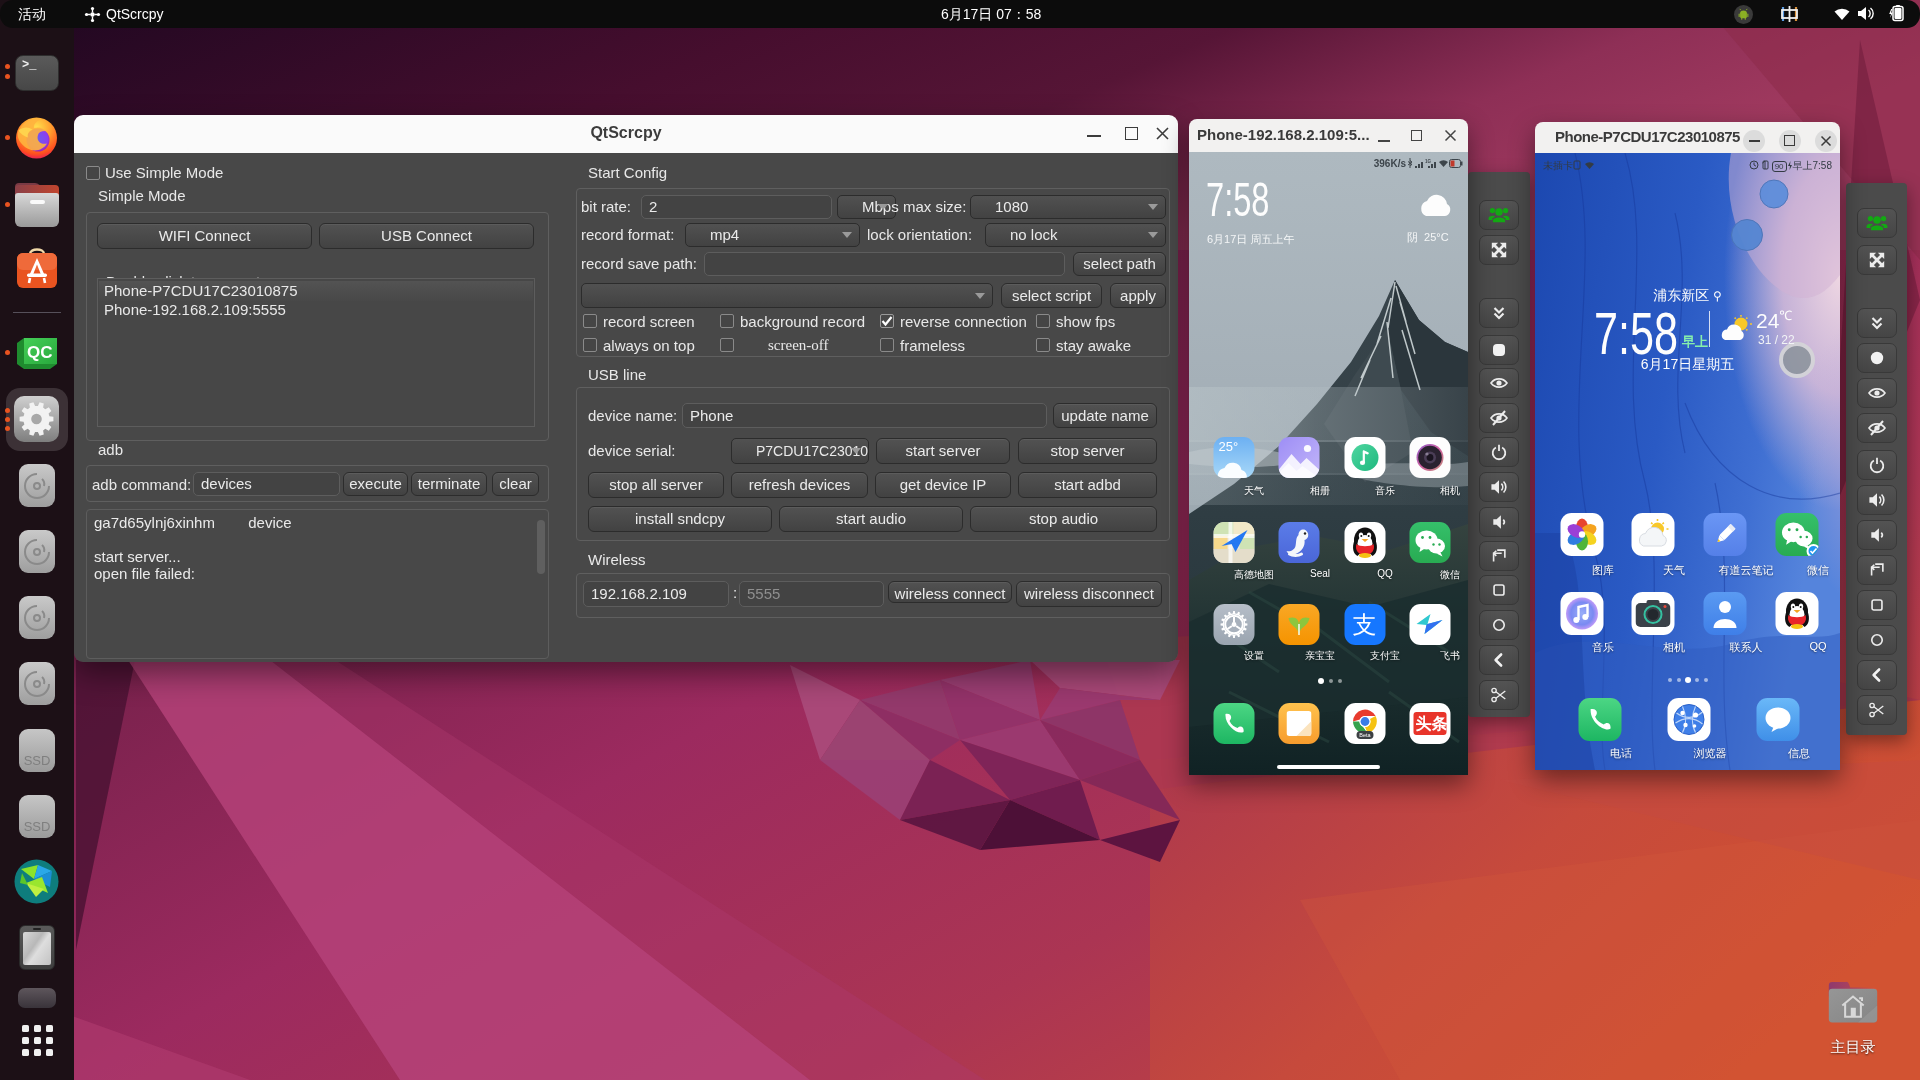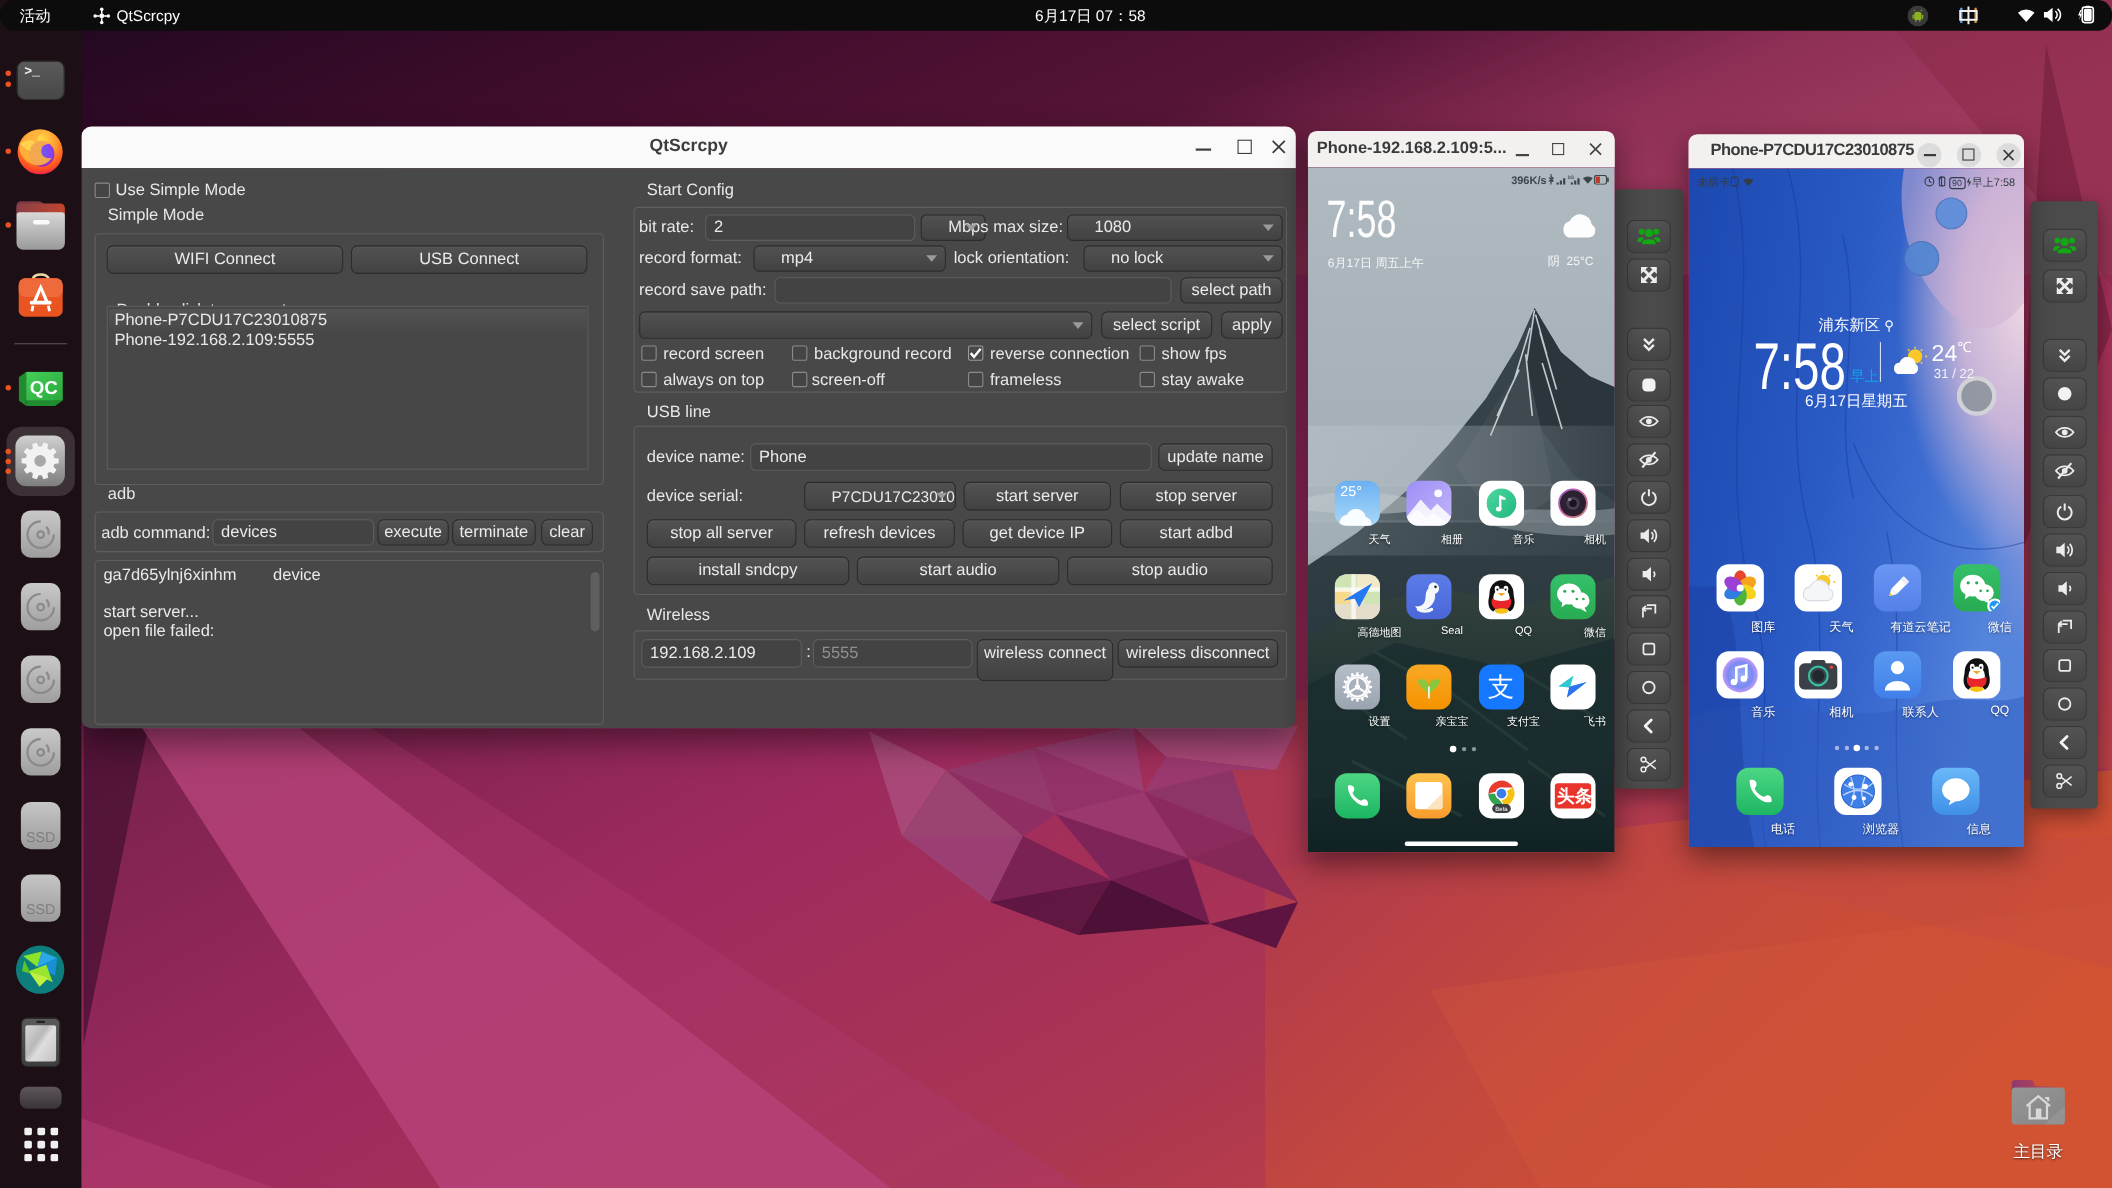--- a/index.html
+++ b/index.html
@@ -352,21 +352,21 @@
         <svg width="12" height="12" viewBox="0 0 12 12" style="position:absolute;left:0;top:0">
           <path d="M1.5 6 L4.5 9.5 L10.5 2" stroke="#fff" stroke-width="2.2" fill="none"></path>
         </svg>
       </div>
       <div class="qlabel" style="left:826px;top:160px;">reverse connection</div>
 <div class="qcheck" style="left:962px;top:161px;"></div>
       <div class="qlabel" style="left:982px;top:160px;">show fps</div>
 <div class="qcheck" style="left:509px;top:185px;"></div>
       <div class="qlabel" style="left:529px;top:184px;">always on top</div>
 <div class="qcheck" style="left:646px;top:185px;"></div>
-      <div class="qlabel" style="left:664px;top:184px;">screen-off</div>
+      <div class="qlabel" style="left:694px;top:184px;font-family:Liberation Serif, serif;">screen-off</div>
 <div class="qcheck" style="left:806px;top:185px;"></div>
       <div class="qlabel" style="left:826px;top:184px;">frameless</div>
 <div class="qcheck" style="left:962px;top:185px;"></div>
       <div class="qlabel" style="left:982px;top:184px;">stay awake</div>
 <div class="qlabel" style="left:514px;top:213px;">USB line</div>
 <div class="gbox" style="left:502px;top:234px;width:594px;height:154px;"></div>
 <div class="qlabel" style="left:514px;top:254px;">device name:</div>
 <div class="qinput" style="left:608px;top:250px;width:365px;height:25px;line-height:23px;">Phone</div>
 <div class="qbtn" style="left:979px;top:250px;width:104px;height:25px;line-height:23px;">update name</div>
 <div class="qlabel" style="left:514px;top:289px;">device serial:</div>
@@ -378,21 +378,21 @@
 <div class="qbtn" style="left:801px;top:319px;width:136px;height:26px;line-height:24px;">get device IP</div>
 <div class="qbtn" style="left:944px;top:319px;width:139px;height:26px;line-height:24px;">start adbd</div>
 <div class="qbtn" style="left:514px;top:353px;width:184px;height:26px;line-height:24px;">install sndcpy</div>
 <div class="qbtn" style="left:705px;top:353px;width:184px;height:26px;line-height:24px;">start audio</div>
 <div class="qbtn" style="left:896px;top:353px;width:187px;height:26px;line-height:24px;">stop audio</div>
 <div class="qlabel" style="left:514px;top:398px;">Wireless</div>
 <div class="gbox" style="left:502px;top:420px;width:594px;height:45px;"></div>
 <div class="qinput" style="left:509px;top:428px;width:146px;height:26px;line-height:24px;">192.168.2.109</div>
 <div class="qlabel" style="left:659px;top:431px;">:</div>
 <div class="qinput" style="left:665px;top:428px;width:145px;height:26px;line-height:24px;color:#8f8f8f;">5555</div>
-<div class="qbtn" style="left:814px;top:428px;width:124px;height:38px;line-height:24px;">wireless connect</div>
+<div class="qbtn" style="left:814px;top:428px;width:124px;height:22px;line-height:24px;">wireless connect</div>
 <div class="qbtn" style="left:942px;top:428px;width:146px;height:26px;line-height:24px;">wireless disconnect</div>
 </div>
 </div>
 
 <svg width="0" height="0" style="position:absolute">
 <defs>
 <symbol id="sy-group" viewBox="0 0 20 20">
         <g fill="#13a813">
           <circle cx="10" cy="7.2" r="3.4"></circle>
           <path d="M4.5 15 C4.5 11.5 15.5 11.5 15.5 15 L15.5 16.5 L4.5 16.5 Z"></path>
@@ -841,21 +841,21 @@
         </svg> <svg width="7" height="10" viewBox="0 0 7 10" style="vertical-align:-1px">
           <rect x="1" y="1" width="5" height="8" rx="1" fill="none" stroke="#333b44"></rect>
           <path d="M0.5 3 L3 1 L3 9" stroke="#333b44" fill="none"></path>
         </svg> <span style="border:1px solid #333b44;border-radius:3px;padding:0 2px;font-size:8px;">90</span><svg width="6" height="9" viewBox="0 0 6 9" style="vertical-align:-1px">
           <path d="M3.5 0 L1 5 L3 5 L2.5 9 L5 4 L3 4 Z" fill="#333b44"></path>
         </svg>早上7:58</div>
 
 <div class="abs" style="left:0;top:134px;width:100%;text-align:center;color:#fdfdfd;font-size:14px;">浦东新区 <span style="font-size:12px;">⚲</span></div>
 
 <div class="abs" style="left:59px;top:151px;color:#fdfdfd;font-size:60px;font-weight:300;transform:scaleX(0.72);transform-origin:0 0;line-height:1;">7:58</div>
-<div class="abs" style="left:147px;top:180px;color:#0ea5e9;font-size:13px;">早上</div>
+<div class="abs" style="left:147px;top:180px;color:#86efac;font-size:13px;font-weight:bold;">早上</div>
 <div class="abs" style="left:174px;top:158px;width:1px;height:36px;background:rgba(255,255,255,0.8);"></div>
 <svg class="abs" style="left:184px;top:162px" width="36" height="26" viewBox="0 0 36 26">
         <circle cx="22" cy="9" r="6.5" fill="#f8c82a"></circle>
         <g stroke="#f8c82a" stroke-width="1.6">
           <path d="M22 0 L22 1.8 M31 9 L33 9 M28.4 2.6 L27.2 3.8 M28.4 15.4 L27.2 14.2 M15.6 2.6 L16.8 3.8"></path>
         </g>
         <path d="M6 25 A5.5 5.5 0 0 1 8 14.5 A7.5 7.5 0 0 1 22.5 16 A5 5 0 0 1 21 25 Z" fill="#fdfdfd"></path>
       </svg>
 <div class="abs" style="left:221px;top:153px;color:#fdfdfd;font-size:21px;font-weight:300;">24<span style="font-size:13px;vertical-align:8px;">℃</span></div>
 <div class="abs" style="left:223px;top:180px;color:#f2f4f6;font-size:12px;">31 / 22</div>

